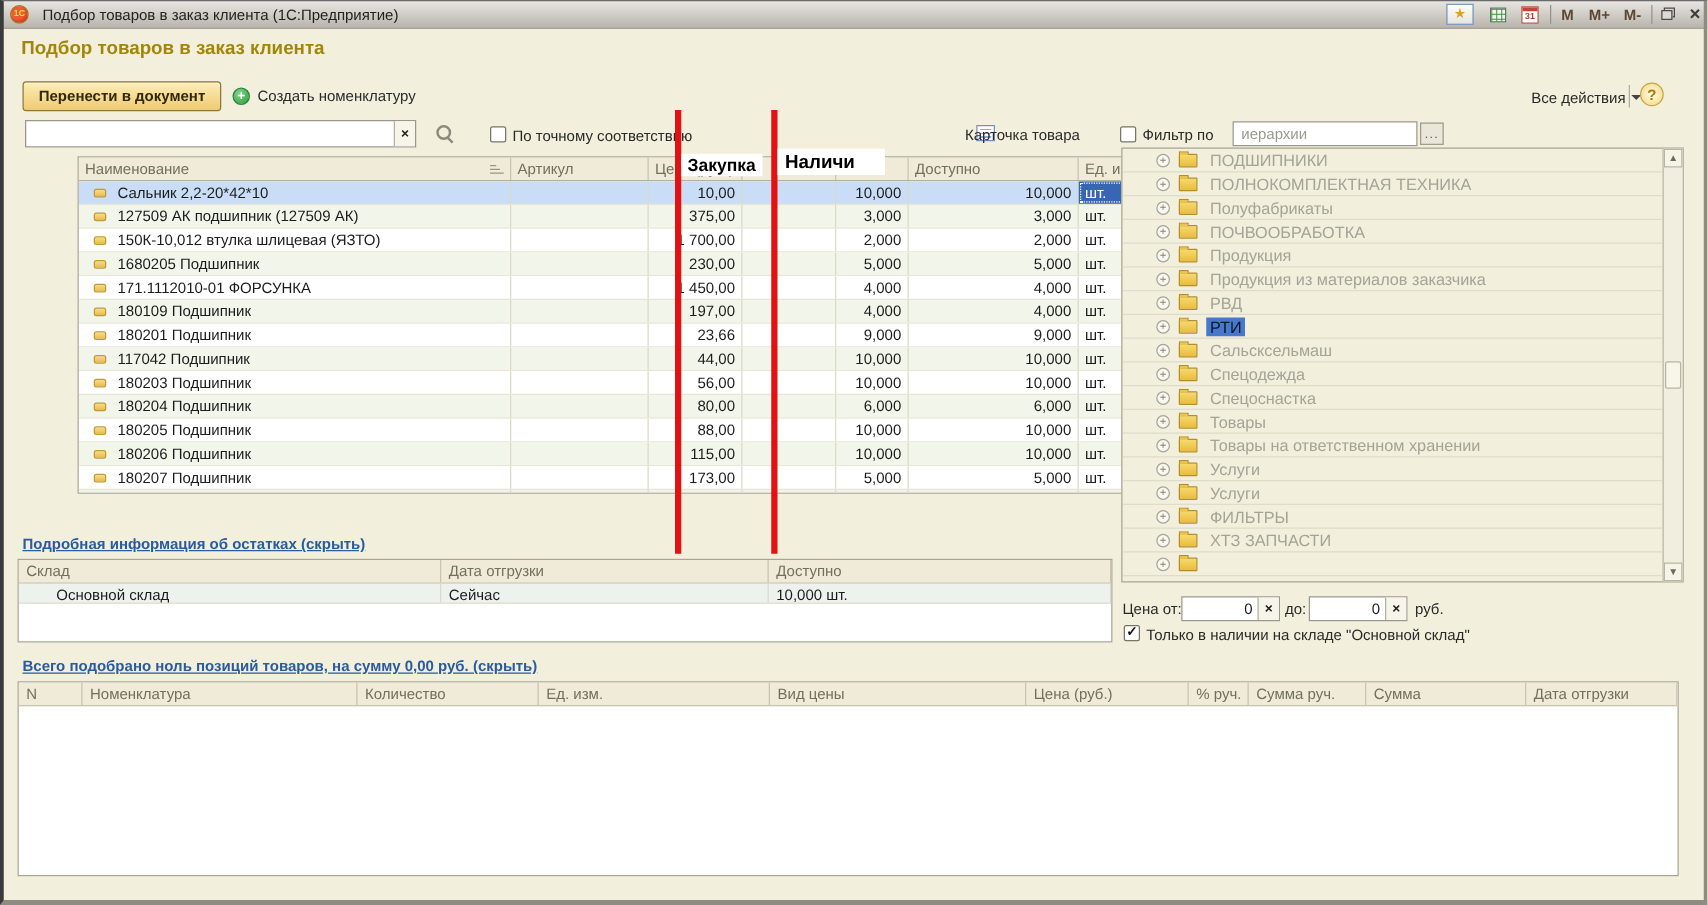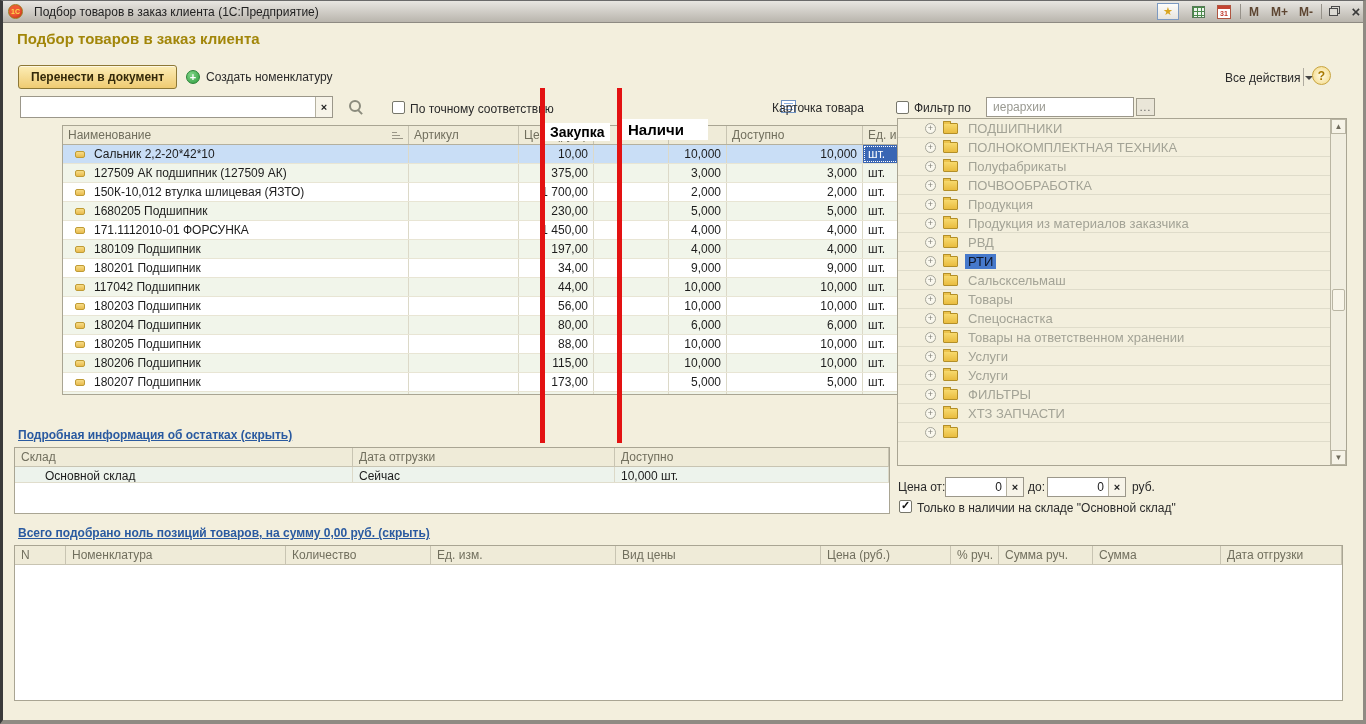--- a/index.html
+++ b/index.html
@@ -325,21 +325,21 @@
         <span class="cell cw-available num">4,000</span>
         <span class="cell cw-unit">шт.</span>
       </div>
 
       <div class="t-row">
         <span class="cell cw-name c-name">
           <span class="item-icon"></span>
           <span>180201 Подшипник</span>
         </span>
         <span class="cell cw-article"></span>
-        <span class="cell cw-price num">34,00</span>
+        <span class="cell cw-price num">23,66</span>
         <span class="cell cw-purchase"></span>
         <span class="cell cw-stock num">9,000</span>
         <span class="cell cw-available num">9,000</span>
         <span class="cell cw-unit">шт.</span>
       </div>
 
       <div class="t-row alt">
         <span class="cell cw-name c-name">
           <span class="item-icon"></span>
           <span>117042 Подшипник</span>
@@ -489,31 +489,36 @@
         <span class="folder"></span>
         <span class="tree-label selected">РТИ</span>
       </div>
 
       <div class="tree-row">
         <span class="expander"></span>
         <span class="folder"></span>
         <span class="tree-label">Сальсксельмаш</span>
       </div>
 
+      <div class="tree-row">
+        <span class="expander"></span>
+        <span class="folder"></span>
+        <span class="tree-label">Спецодежда</span>
+      </div>
+
+      <div class="tree-row">
+        <span class="expander"></span>
+        <span class="folder"></span>
+        <span class="tree-label">Спецоснастка</span>
+      </div>
 
       <div class="tree-row">
         <span class="expander"></span>
         <span class="folder"></span>
         <span class="tree-label">Товары</span>
-      </div>
-
-      <div class="tree-row">
-        <span class="expander"></span>
-        <span class="folder"></span>
-        <span class="tree-label">Спецоснастка</span>
       </div>
 
 
       <div class="tree-row">
         <span class="expander"></span>
         <span class="folder"></span>
         <span class="tree-label">Товары на ответственном хранении</span>
       </div>
 
       <div class="tree-row">

